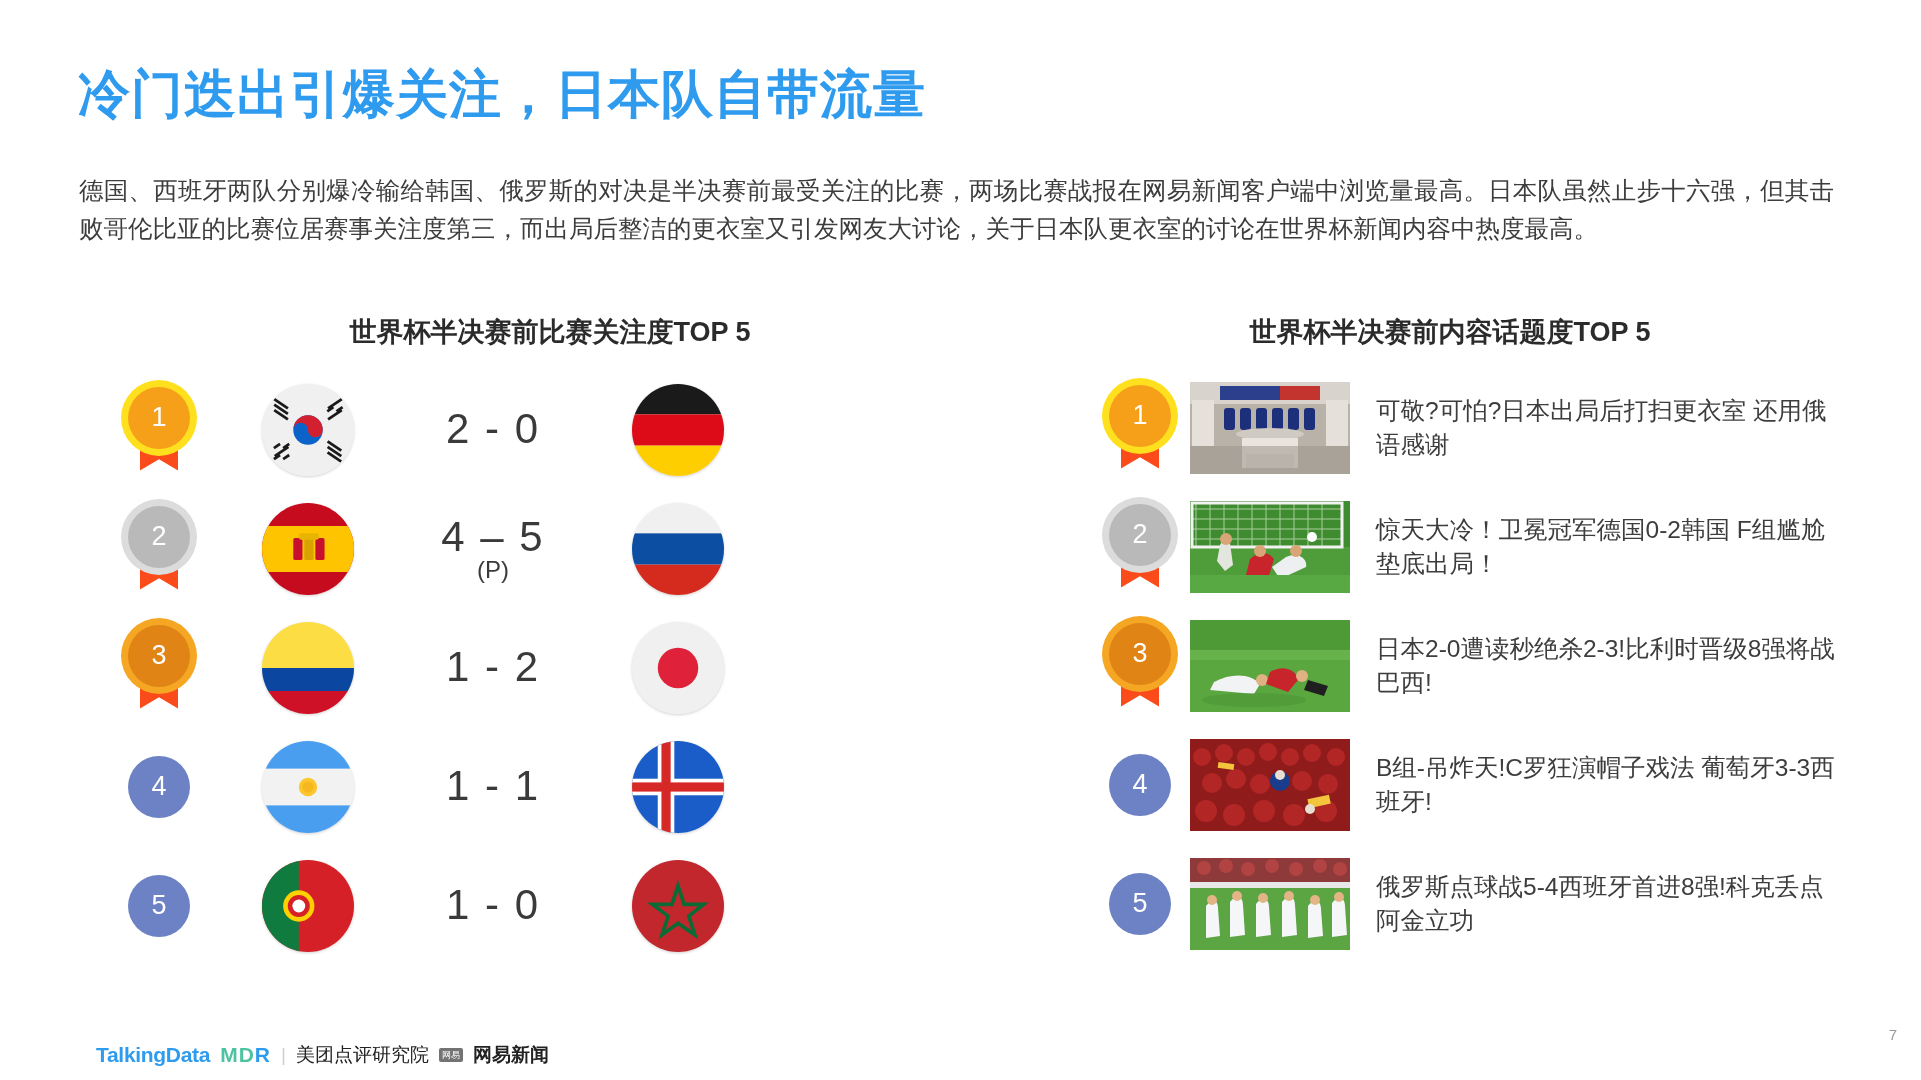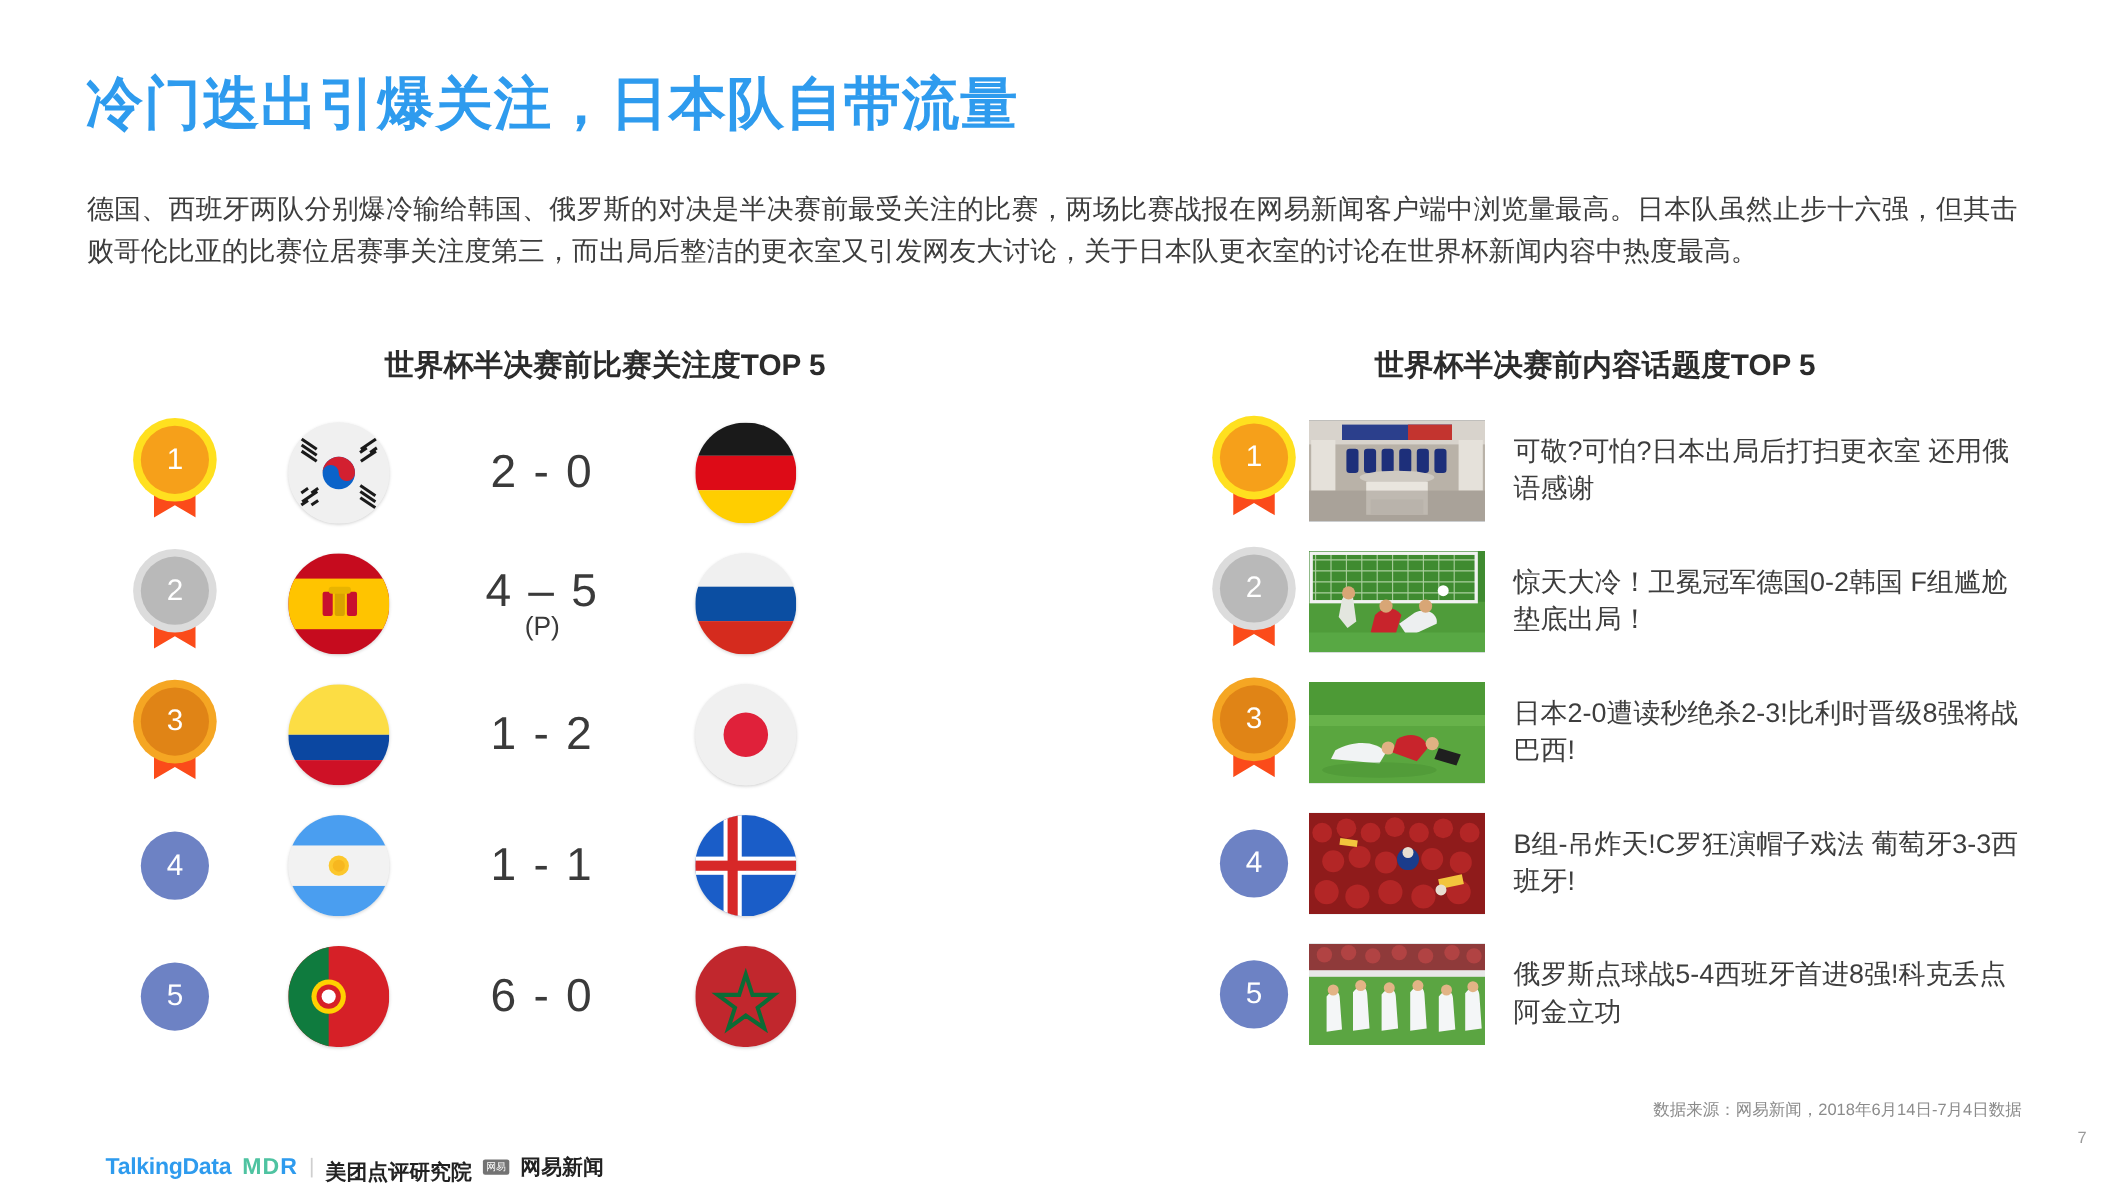--- a/index.html
+++ b/index.html
@@ -95,21 +95,21 @@
   
   .source{
     position:absolute;right:83px;top:997px;width:1000px;
     text-align:right;font-size:15px;line-height:26px;color:#8b8b8b;
   }
   .logos{position:absolute;left:96px;top:1042px;display:flex;align-items:center;gap:10px;}
   .logo-td{font-size:21px;font-weight:bold;color:#2e9bee;letter-spacing:-.3px;}
   .logo-mdr{font-size:21px;font-weight:bold;color:#4fc3a1;letter-spacing:1px;}
   .logo-mdr .r{color:#2e9bee;}
   .logo-bar{color:#cfcfcf;font-size:19px;}
-  .logo-mt{font-size:19px;font-weight:bold;color:#222;margin-top:11px;}
+  .logo-mt{font-size:19px;font-weight:normal;color:#222;}
   .logo-nete-mark{
     background:#737373;color:#fff;font-size:9px;line-height:10px;
     padding:2px 3px;border-radius:2px;text-align:center;width:18px;
   }
   .logo-nete{font-size:19px;font-weight:bold;color:#222;}
   .page-no{
     position:absolute;right:24px;top:1026px;font-size:15px;color:#9a9a9a;
   }
 </style>
 </head>
@@ -262,21 +262,21 @@
           <div class="flag">
             <svg viewBox="0 0 100 100">
               <rect width="100" height="100" fill="#d62027"></rect>
     <rect width="40" height="100" fill="#0f7b3e"></rect>
     <circle cx="40" cy="50" r="17" fill="#ffd100"></circle>
     <circle cx="40" cy="50" r="12" fill="#d62027"></circle>
     <circle cx="40" cy="50" r="7" fill="#fff"></circle>
             </svg>
           </div>
         </div>
-        <div class="score-cell">6 - 0</div>
+        <div class="score-cell">1 - 0</div>
         <div class="flag-cell">
           <div class="flag">
             <svg viewBox="0 0 100 100">
               <rect width="100" height="100" fill="#c1272d"></rect>
     <path d="M50 28l6.6 20.3h21.3L61.7 61l6.6 20.3L50 68.7 32.7 81.3 39.3 61 22.1 48.3h21.3z" fill="none" stroke="#0c6b35" stroke-width="4"></path>
             </svg>
           </div>
         </div>
       </div>
     </div>
@@ -443,21 +443,20 @@
               <circle cx="125" cy="42" r="5"></circle>
               <circle cx="149" cy="39" r="5"></circle>
             </g>
           </svg>
         </div>
         <div class="news-text">俄罗斯点球战5-4西班牙首进8强!科克丢点阿金立功</div>
       </div>
     </div>
 
   <div class="source">
-    <div>数据来源：网易新闻，2018年6月14日-7月4日数据</div>
   </div>
 
   <div class="logos">
     <span class="logo-td">TalkingData</span>
     <span class="logo-mdr"><span>M</span><span>D</span><span class="r">R</span></span>
     <span class="logo-bar">|</span>
     <span class="logo-mt">美团点评研究院</span>
     <span class="logo-nete-mark">网易</span>
     <span class="logo-nete">网易新闻</span>
   </div>

